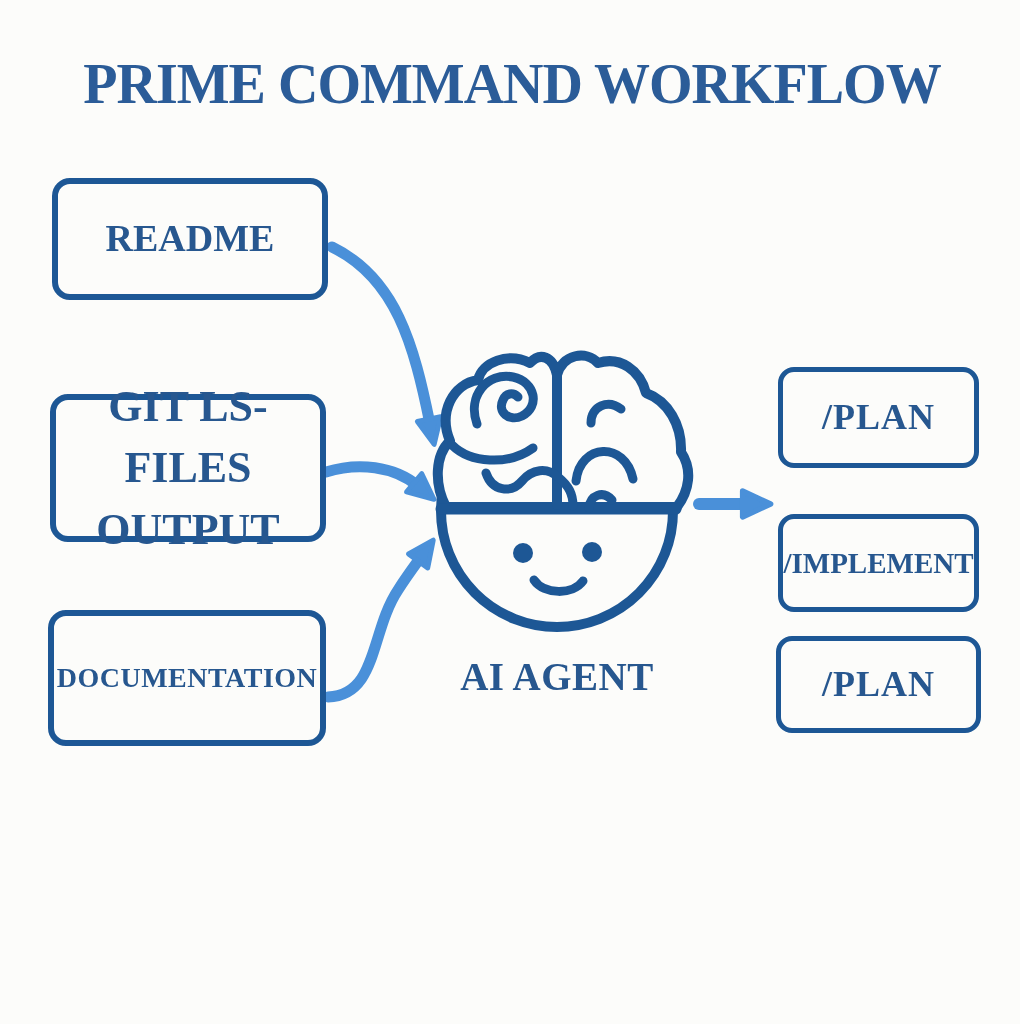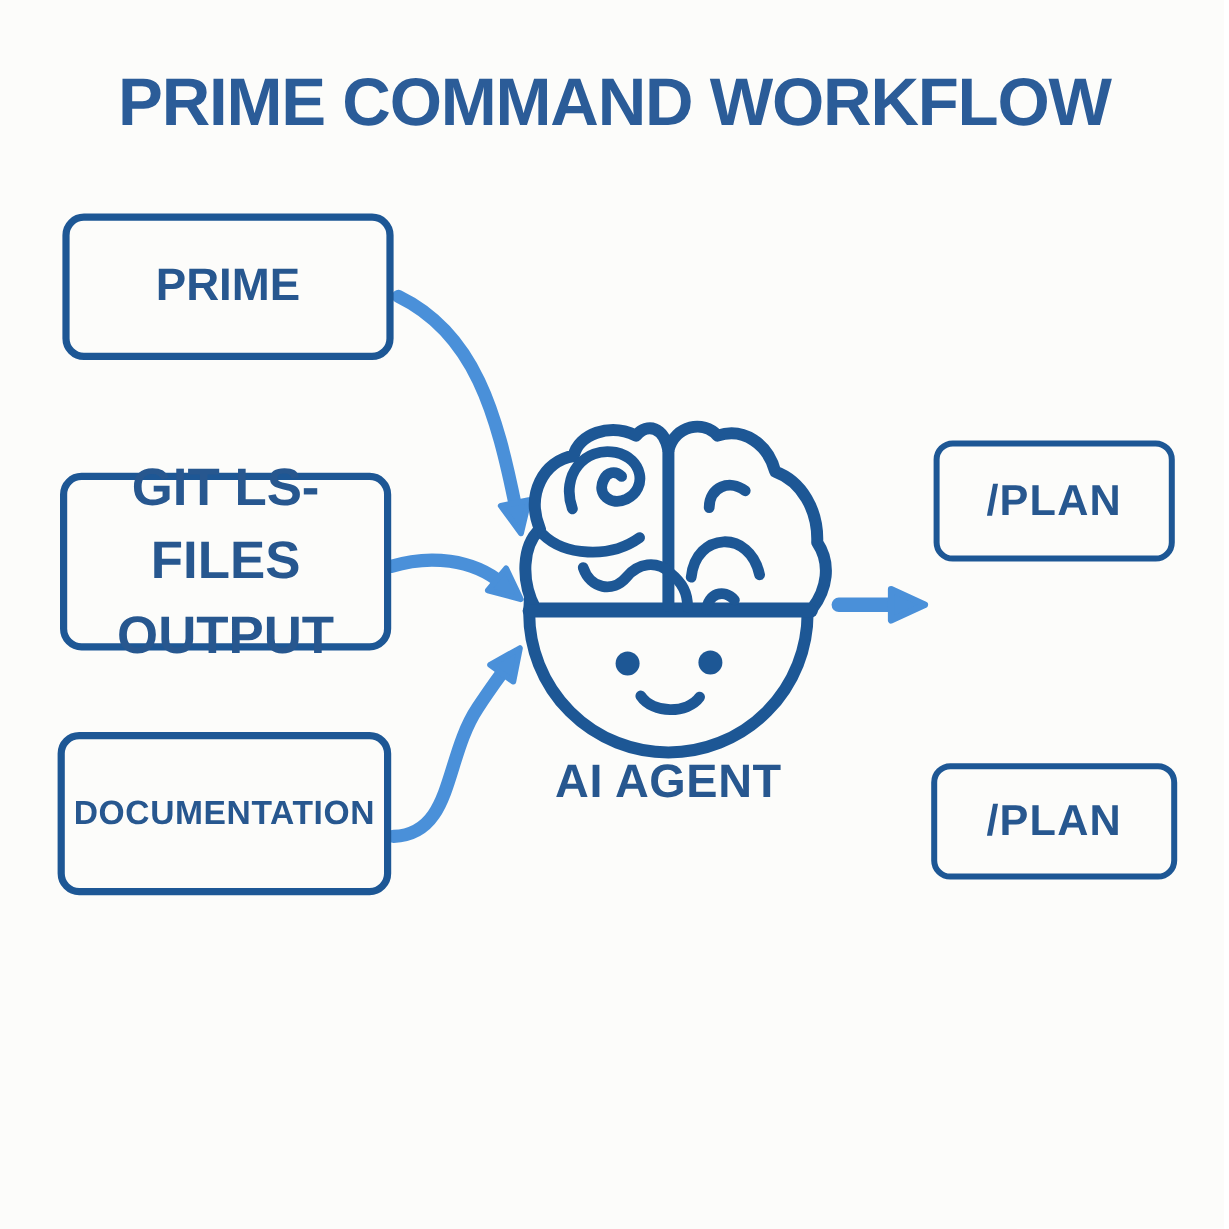--- a/index.html
+++ b/index.html
@@ -8,21 +8,21 @@
     --text:#27578f;
     --title:#2b5c98;
     --arrow:#4a90d9;
   }
   *{margin:0;padding:0;box-sizing:border-box;}
   html,body{background:#ffffff;}
   .canvas{
     position:relative;
     width:1020px;height:1024px;
     background:var(--bg);
-    font-family:Liberation Sans, sans-serif;
+    font-family:Liberation Serif, serif;
     overflow:hidden;
   }
   .title{
     position:absolute;
     top:52px;left:0;width:1024px;
     text-align:center;
     font-size:56px;
     font-weight:bold;
     letter-spacing:-1px;
     color:var(--title);
@@ -40,21 +40,21 @@
   .node-label{white-space:pre-line;line-height:1.4;}
   .node-readme{left:52px;top:178px;width:276px;height:122px;font-size:38px;}
   .node-gitls{left:50px;top:394px;width:276px;height:148px;font-size:44px;}
   .node-docs{left:48px;top:610px;width:278px;height:136px;font-size:28px;letter-spacing:.5px;}
   .node-out{border-width:5px;border-radius:16px;}
   .node-plan{left:778px;top:367px;width:201px;height:101px;font-size:36px;letter-spacing:1px;}
   .node-implement{left:778px;top:514px;width:201px;height:98px;font-size:29px;}
   .node-test{left:776px;top:636px;width:205px;height:97px;font-size:36px;letter-spacing:1px;}
   .agent-label{
     position:absolute;
-    left:417px;top:630px;width:280px;
+    left:417px;top:654px;width:280px;
     text-align:center;
     font-size:39px;font-weight:bold;
     letter-spacing:.5px;
     color:var(--text);
   }
   svg.overlay{
     position:absolute;left:0;top:0;
     pointer-events:none;
   }
   .arrow{
@@ -121,32 +121,35 @@
       <path class="brain-stroke brain-detail" d="M 591 423 C 591 406, 608 399, 621 409"></path>
       <path class="brain-stroke brain-detail" d="M 576 481 C 580 443, 625 441, 633 479"></path>
       <path class="brain-stroke brain-detail" d="M 589 508 C 590 495, 603 490, 612 500"></path>
       <circle class="brain-fill" cx="523" cy="553" r="10"></circle>
       <circle class="brain-fill" cx="592" cy="552" r="10"></circle>
       <path class="brain-stroke brain-detail" d="M 534 580 C 544 595, 573 595, 583 581"></path>
     </g>
   </svg>
 
   <div class="node node-readme">
-    <span class="node-label">PRIME</span>
+    <span class="node-label">README</span>
   </div>
   <div class="node node-gitls">
     <span class="node-label">GIT LS-FILES
 OUTPUT</span>
   </div>
   <div class="node node-docs">
     <span class="node-label">DOCUMENTATION</span>
   </div>
 
   <div class="agent-label">AI AGENT</div>
 
   <div class="node node-out node-plan">
     <span class="node-label">/PLAN</span>
   </div>
+  <div class="node node-out node-implement">
+    <span class="node-label">/IMPLEMENT</span>
+  </div>
   <div class="node node-out node-test">
     <span class="node-label">/PLAN</span>
   </div>
 
 </div>
 
 </body></html>

